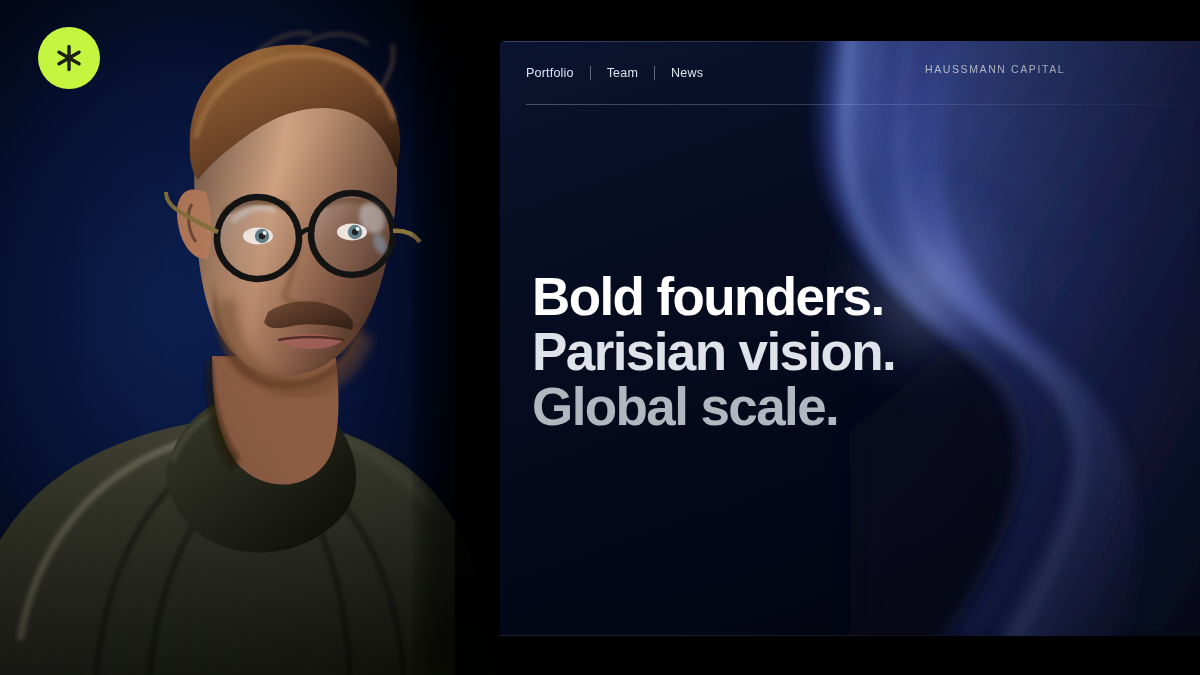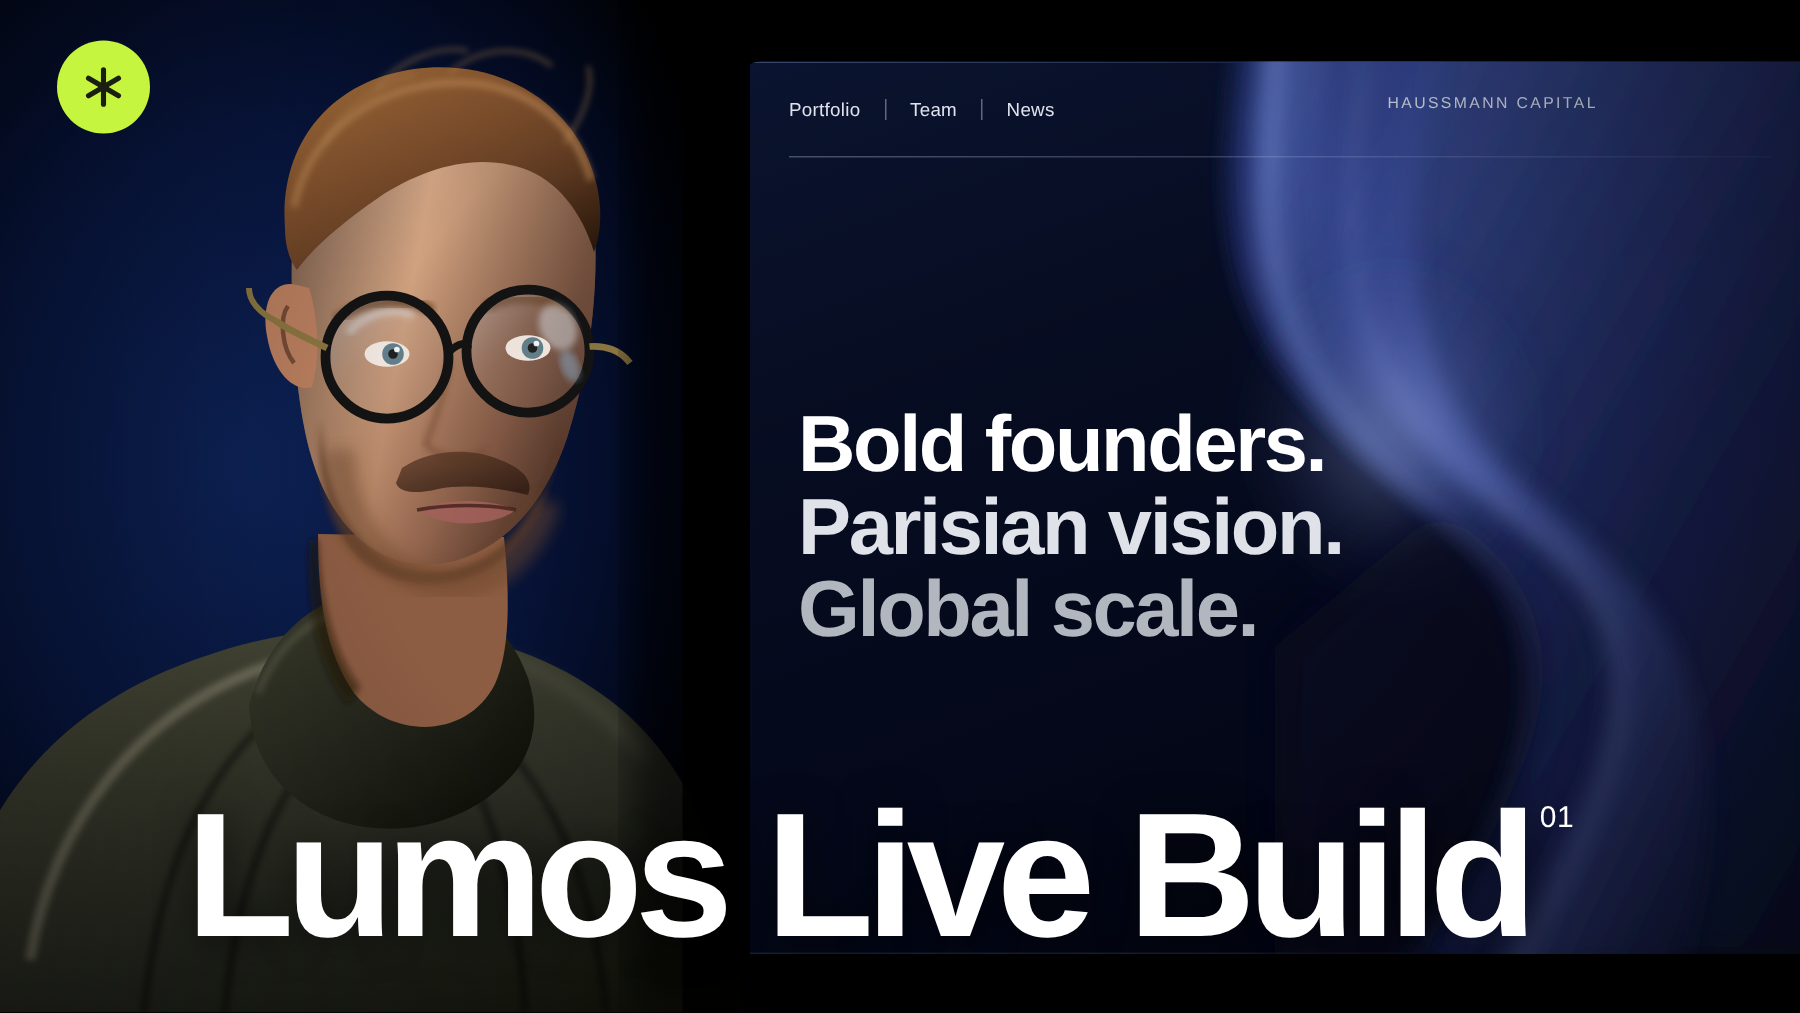--- a/index.html
+++ b/index.html
@@ -393,18 +393,14 @@
   <div class="logo-badge">
     <svg width="30" height="30" viewBox="0 0 30 30" xmlns="http://www.w3.org/2000/svg">
       <g stroke="#1a1f12" stroke-width="3.4" stroke-linecap="round">
         <line x1="15" y1="3.5" x2="15" y2="26.5"></line>
         <line x1="5.0" y1="9.2" x2="25.0" y2="20.8"></line>
         <line x1="5.0" y1="20.8" x2="25.0" y2="9.2"></line>
       </g>
     </svg>
   </div>
 
-  <div class="big-title">
-    <span>Lumos Live Build</span>
-    <span class="big-title-sup">01</span>
-  </div>
 
 </div>
 
 </body></html>

